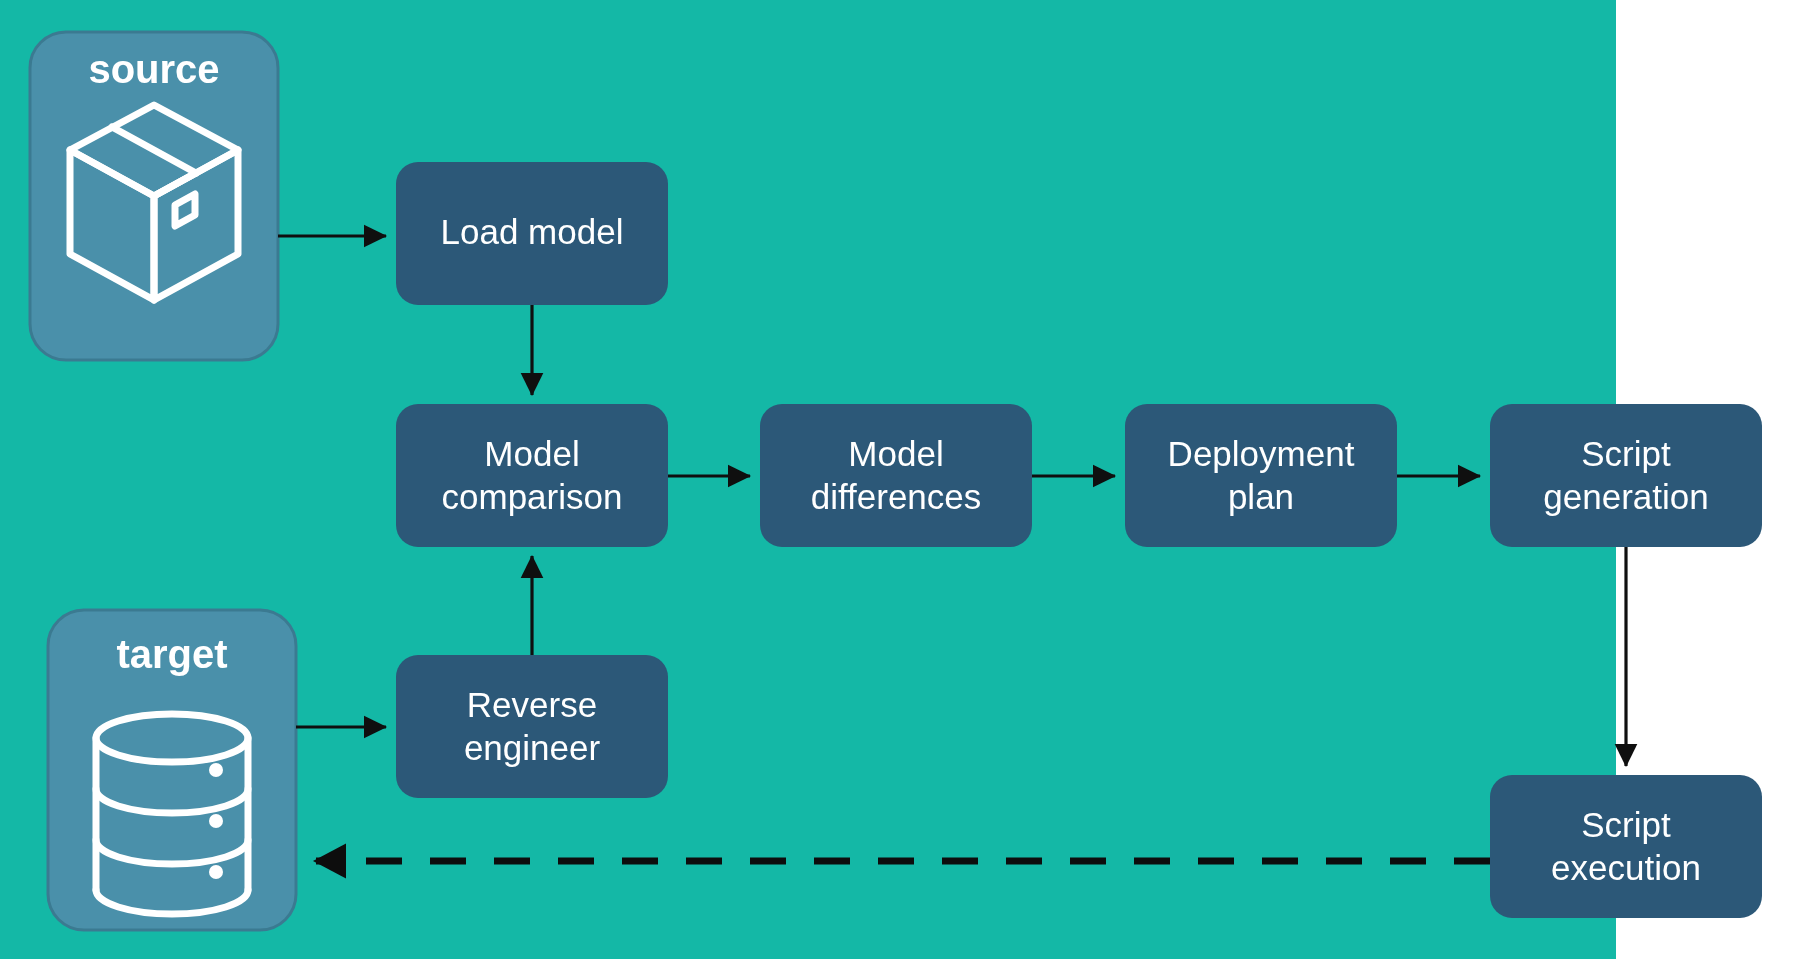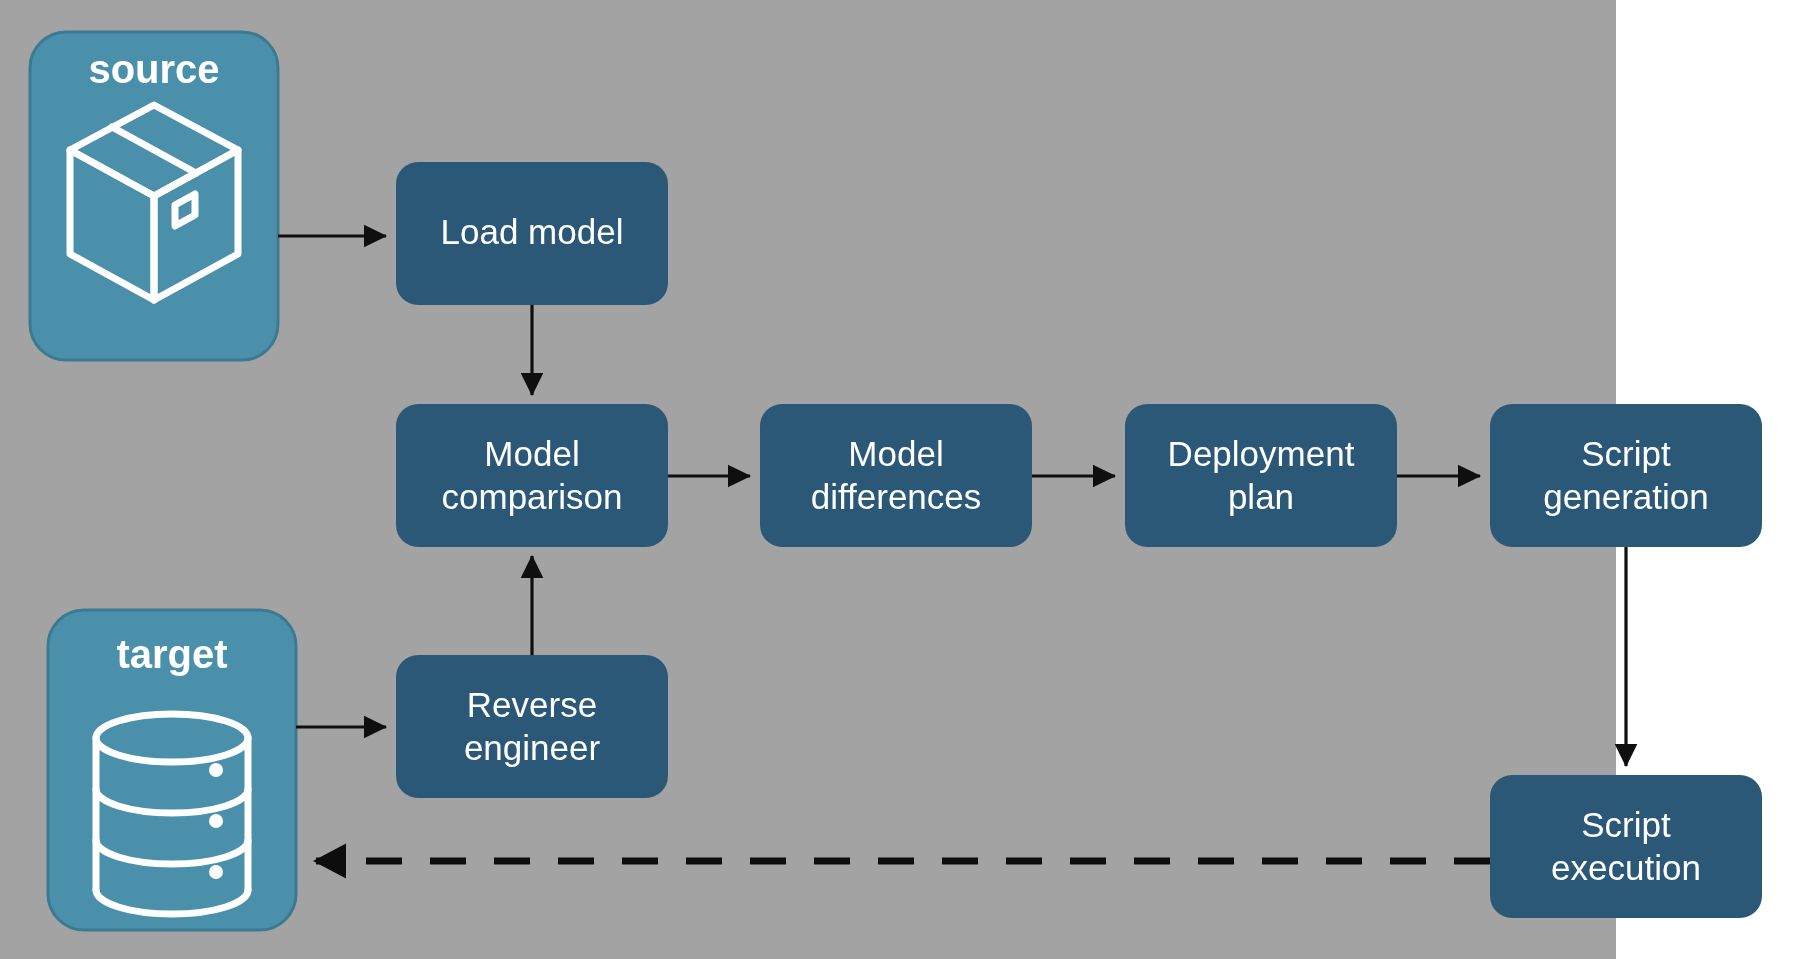--- a/index.html
+++ b/index.html
@@ -11,21 +11,21 @@
   body {
     width: 1800px;
     height: 959px;
     overflow: hidden;
     font-family: "Liberation Sans", sans-serif;
   }
   #diagram-root {
     position: relative;
     width: 1616px;
     height: 959px;
-    background: #a3a3a3;
+    background: #14b8a6;
   }
   svg#flow-svg {
     display: block;
     width: 1800px;
     height: 959px;
   }
   .node-label {
     font-family: "Liberation Sans", sans-serif;
     fill: #ffffff;
     font-size: 35px;

